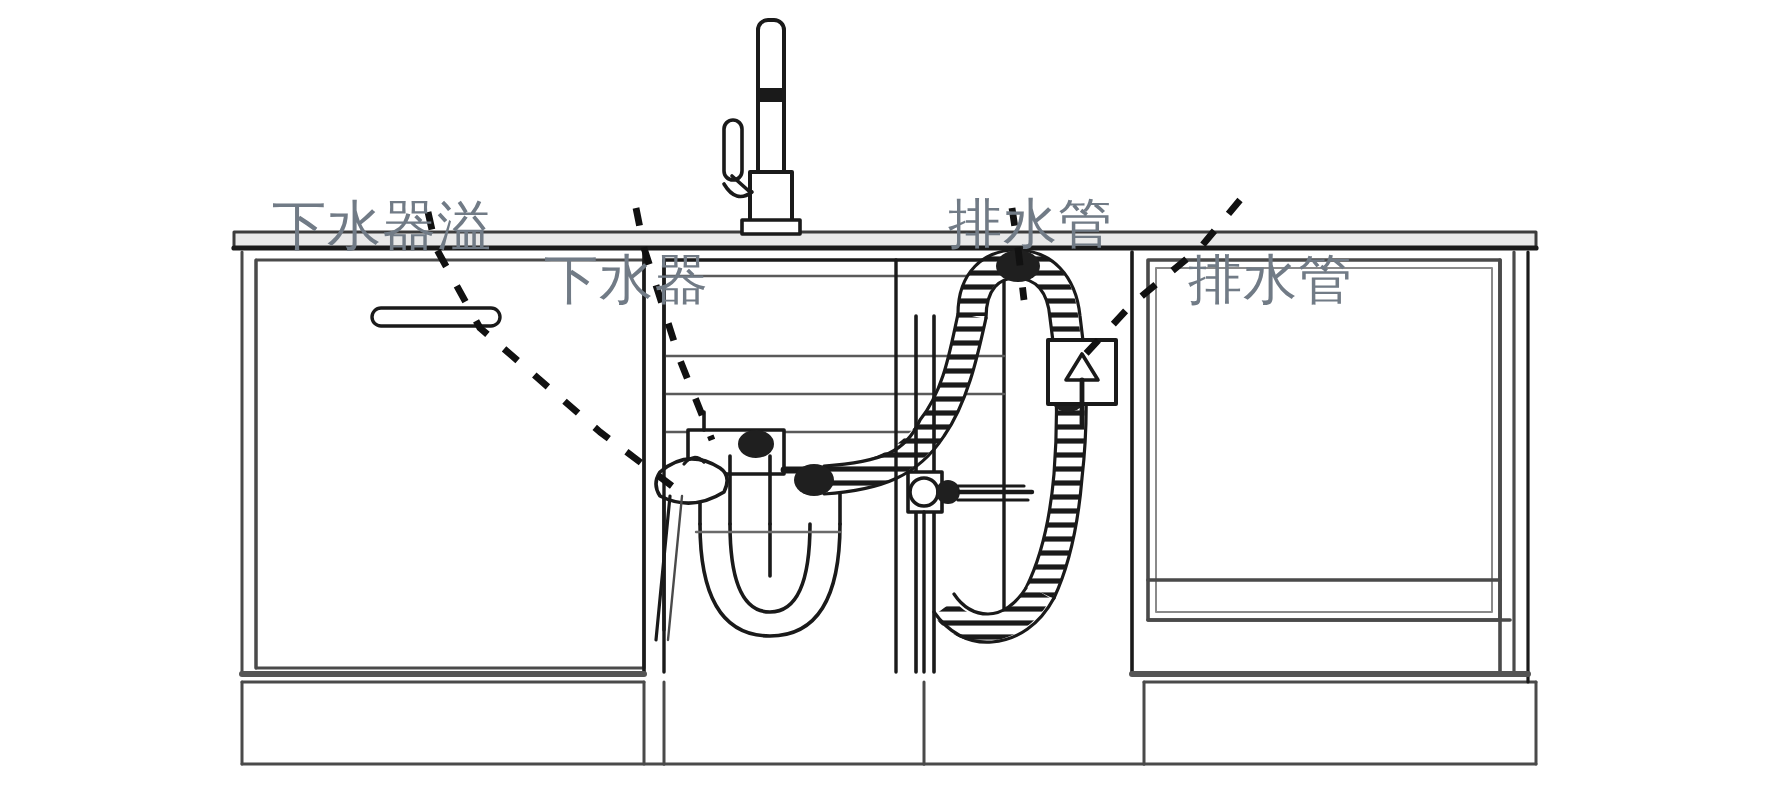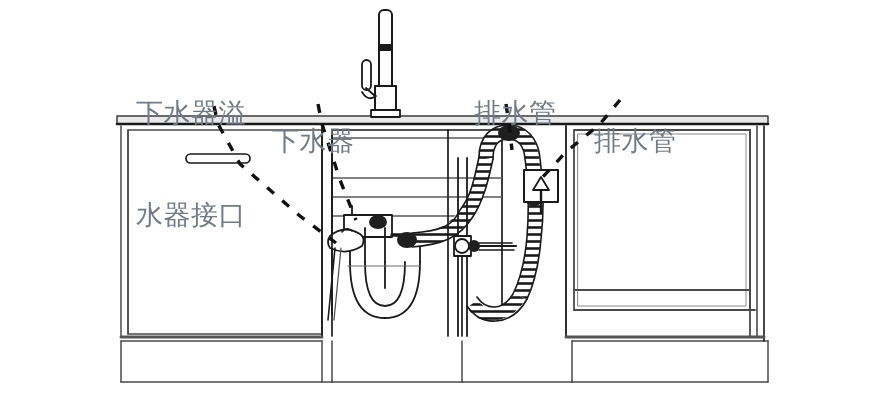--- a/index.html
+++ b/index.html
@@ -230,21 +230,20 @@
         <path d="M506 104 L509 124 L512 150"></path>
 
         <path d="M620 100 L600 124 L566 152 L540 180"></path>
       </g>
 
     </g>
   </svg>
 
   <div class="label-text" style="left:136px; top:28px;font-family:Liberation Serif, serif;">
     <div>下水器溢</div>
-    <div>水器接口</div>
   </div>
 
   <div class="label-text" style="left:272px; top:56px;">
     <div>下水器</div>
   </div>
 
   <div class="label-text" style="left:474px; top:28px;">
     <div>排水管</div>
   </div>
 

